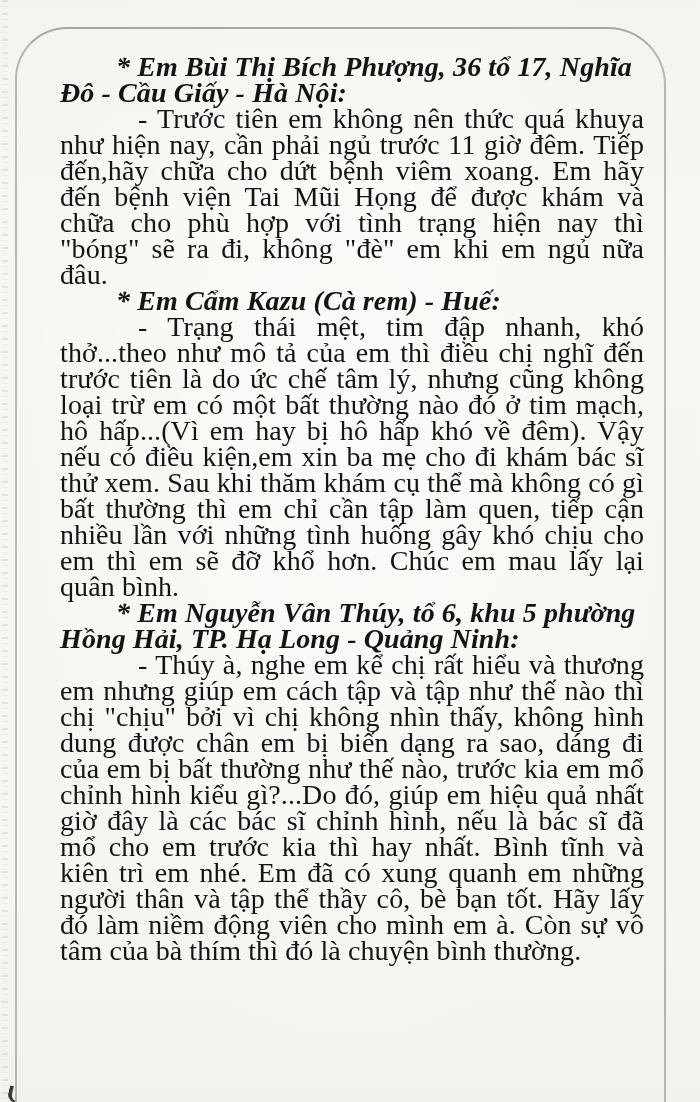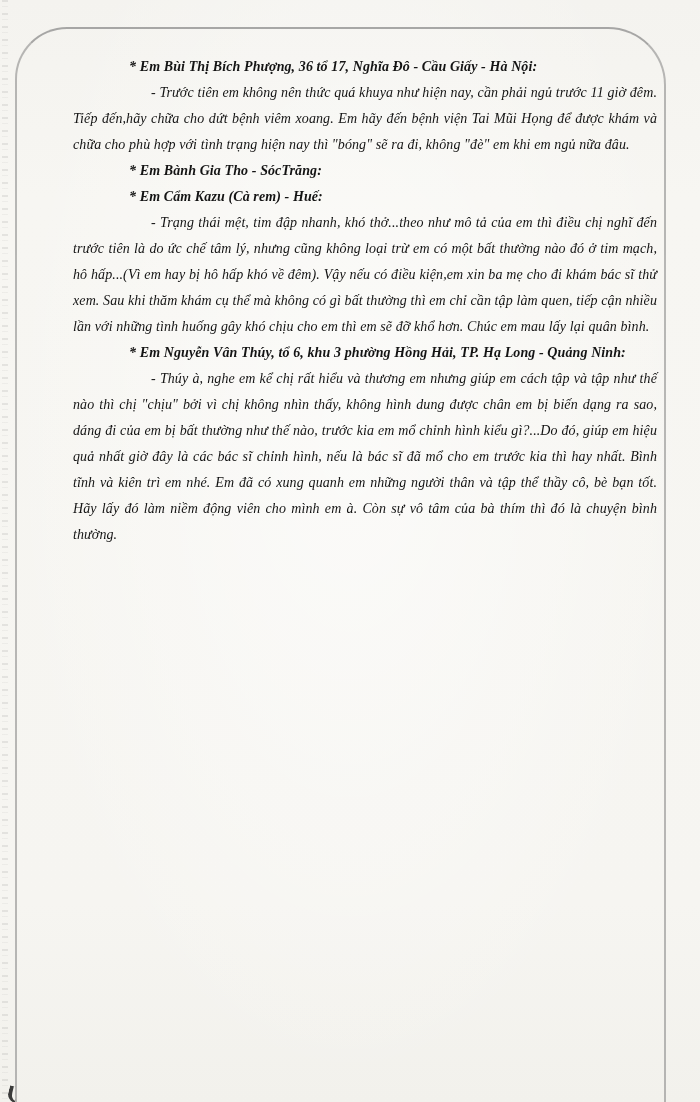--- a/index.html
+++ b/index.html
@@ -45,63 +45,61 @@
     left: 8px; bottom: 0px;
     width: 9px; height: 16px;
     border-left: 4px solid #1c1c1c;
     border-bottom: 2px solid #1c1c1c;
     border-radius: 0 0 0 10px;
     transform: rotate(14deg);
     opacity: .85;
   }
   .content {
     position: absolute;
-    left: 73px; top: 54px;
+    left: 60px; top: 54px;
     width: 584px;
-    font-size: 14px;
+    font-size: 28px;
     line-height: 26px;
     text-align: justify;
     letter-spacing: .1px;
   }
   .section { margin: 0; }
   .reader-heading {
     font-weight: bold;
     font-style: italic;
     text-indent: 56px;
     text-align: left;
   }
   .reply-body {
     text-indent: 78px;
-    font-style: italic;
   }
 </style>
 </head>
 <body>
 
 <div class="page-border"></div>
 <div class="scan-edge"></div>
 <div class="ink-mark"></div>
 
 <div class="content">
 
   <div class="section">
     <p class="reader-heading">* Em Bùi Thị Bích Phượng, 36 tổ 17, Nghĩa Đô - Cầu Giấy - Hà Nội:</p>
     <p class="reply-body">- Trước tiên em không nên thức quá khuya như hiện nay, cần phải ngủ trước 11 giờ đêm. Tiếp đến,hãy chữa cho dứt bệnh viêm xoang. Em hãy đến bệnh viện Tai Mũi Họng để được khám và chữa cho phù hợp với tình trạng hiện nay thì "bóng" sẽ ra đi, không "đè" em khi em ngủ nữa đâu.</p>
   </div>
 
   <div class="section">
-    <p class="reader-heading">* Em Bành Gia Tho - SócTrăng:</p>
   </div>
 
   <div class="section">
     <p class="reader-heading">* Em Cẩm Kazu (Cà rem) - Huế:</p>
   </div>
 
   <div class="section">
     <p class="reply-body">- Trạng thái mệt, tim đập nhanh, khó thở...theo như mô tả của em thì điều chị nghĩ đến trước tiên là do ức chế tâm lý, nhưng cũng không loại trừ em có một bất thường nào đó ở tim mạch, hô hấp...(Vì em hay bị hô hấp khó về đêm). Vậy nếu có điều kiện,em xin ba mẹ cho đi khám bác sĩ thử xem. Sau khi thăm khám cụ thể mà không có gì bất thường thì em chỉ cần tập làm quen, tiếp cận nhiều lần với những tình huống gây khó chịu cho em thì em sẽ đỡ khổ hơn. Chúc em mau lấy lại quân bình.</p>
   </div>
 
   <div class="section">
-    <p class="reader-heading">* Em Nguyễn Vân Thúy, tổ 6, khu 3 phường Hồng Hải, TP. Hạ Long - Quảng Ninh:</p>
+    <p class="reader-heading">* Em Nguyễn Vân Thúy, tổ 6, khu 5 phường Hồng Hải, TP. Hạ Long - Quảng Ninh:</p>
     <p class="reply-body">- Thúy à, nghe em kể chị rất hiểu và thương em nhưng giúp em cách tập và tập như thế nào thì chị "chịu" bởi vì chị không nhìn thấy, không hình dung được chân em bị biến dạng ra sao, dáng đi của em bị bất thường như thế nào, trước kia em mổ chỉnh hình kiểu gì?...Do đó, giúp em hiệu quả nhất giờ đây là các bác sĩ chỉnh hình, nếu là bác sĩ đã mổ cho em trước kia thì hay nhất. Bình tĩnh và kiên trì em nhé. Em đã có xung quanh em những người thân và tập thể thầy cô, bè bạn tốt. Hãy lấy đó làm niềm động viên cho mình em à. Còn sự vô tâm của bà thím thì đó là chuyện bình thường.</p>
   </div>
 
 </div>
 
 </body></html>

